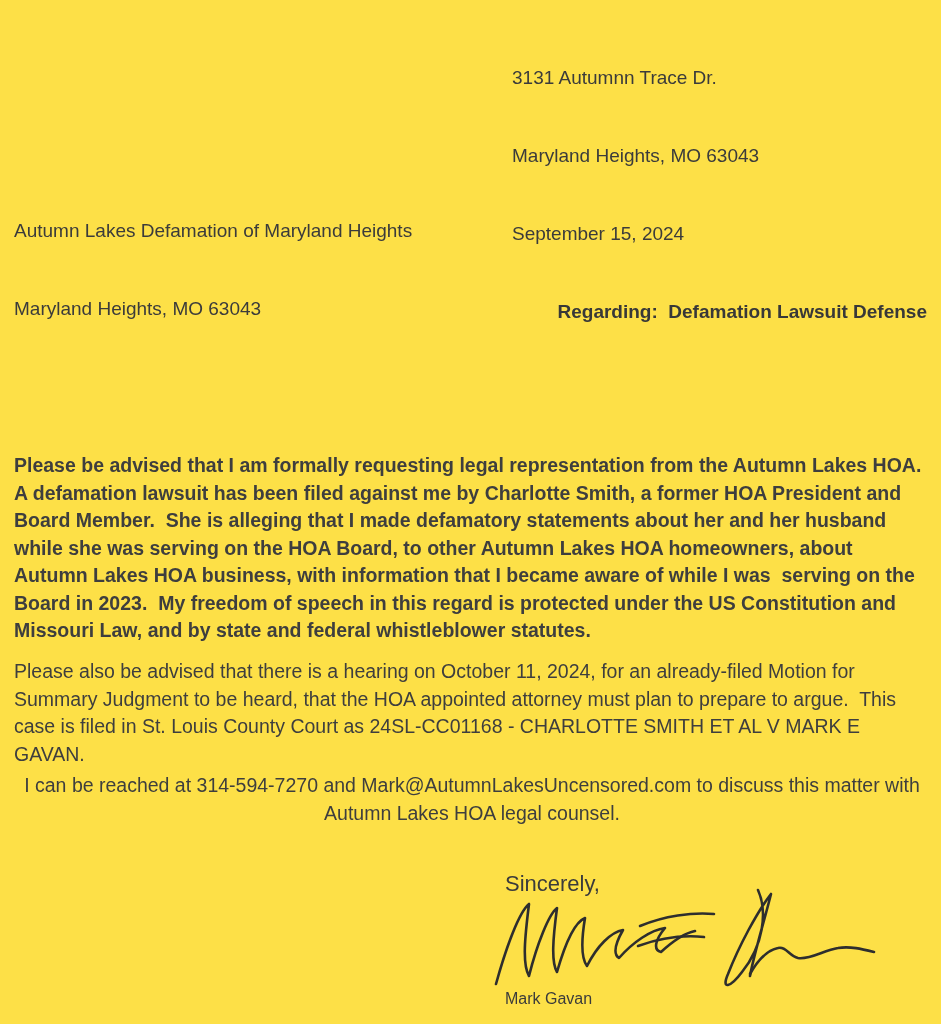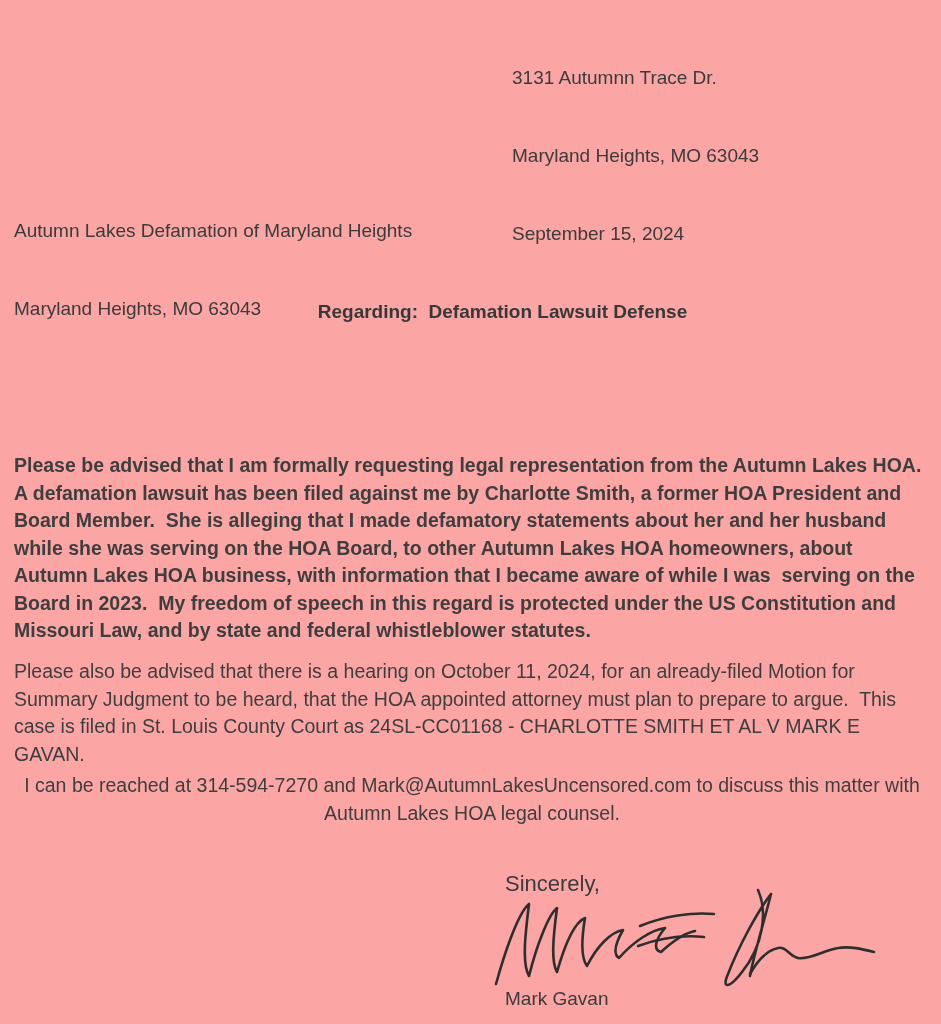--- a/index.html
+++ b/index.html
@@ -4,21 +4,21 @@
 <style>
   html, body {
     margin: 0;
     padding: 0;
     background: #ffffff;
   }
   .page {
     position: relative;
     width: 941px;
     height: 1024px;
-    background: #fca5a5;
+    background: #fde047;
     font-family: "Liberation Sans", "DejaVu Sans", sans-serif;
     color: #3b3b3b;
     overflow: hidden;
   }
   .block {
     position: absolute;
     font-size: 19px;
     line-height: 26px;
     white-space: pre-wrap;
   }
@@ -27,21 +27,21 @@
     top: 13px;
   }
   .recipient-block {
     left: 14px;
     top: 166px;
   }
   .subject-line {
     left: 0;
     right: 14px;
     top: 299px;
-    text-align: center;
+    text-align: right;
     padding-left: 78px;
     font-weight: bold;
     color: #383838;
   }
   .salutation {
     left: 14px;
     top: 401px;
   }
   .para {
     left: 14px;
@@ -61,21 +61,21 @@
   .signature-wrap {
     position: absolute;
     left: 492px;
     top: 886px;
     width: 390px;
     height: 108px;
   }
   .signer-name {
     left: 505px;
     top: 986px;
-    font-size: 19px;
+    font-size: 16px;
   }
 </style>
 </head>
 <body>
 
 <div class="page">
 
   <div class="block sender-block">
     <div>3131 Autumnn Trace Dr.</div>
     <div>Maryland Heights, MO 63043</div>

